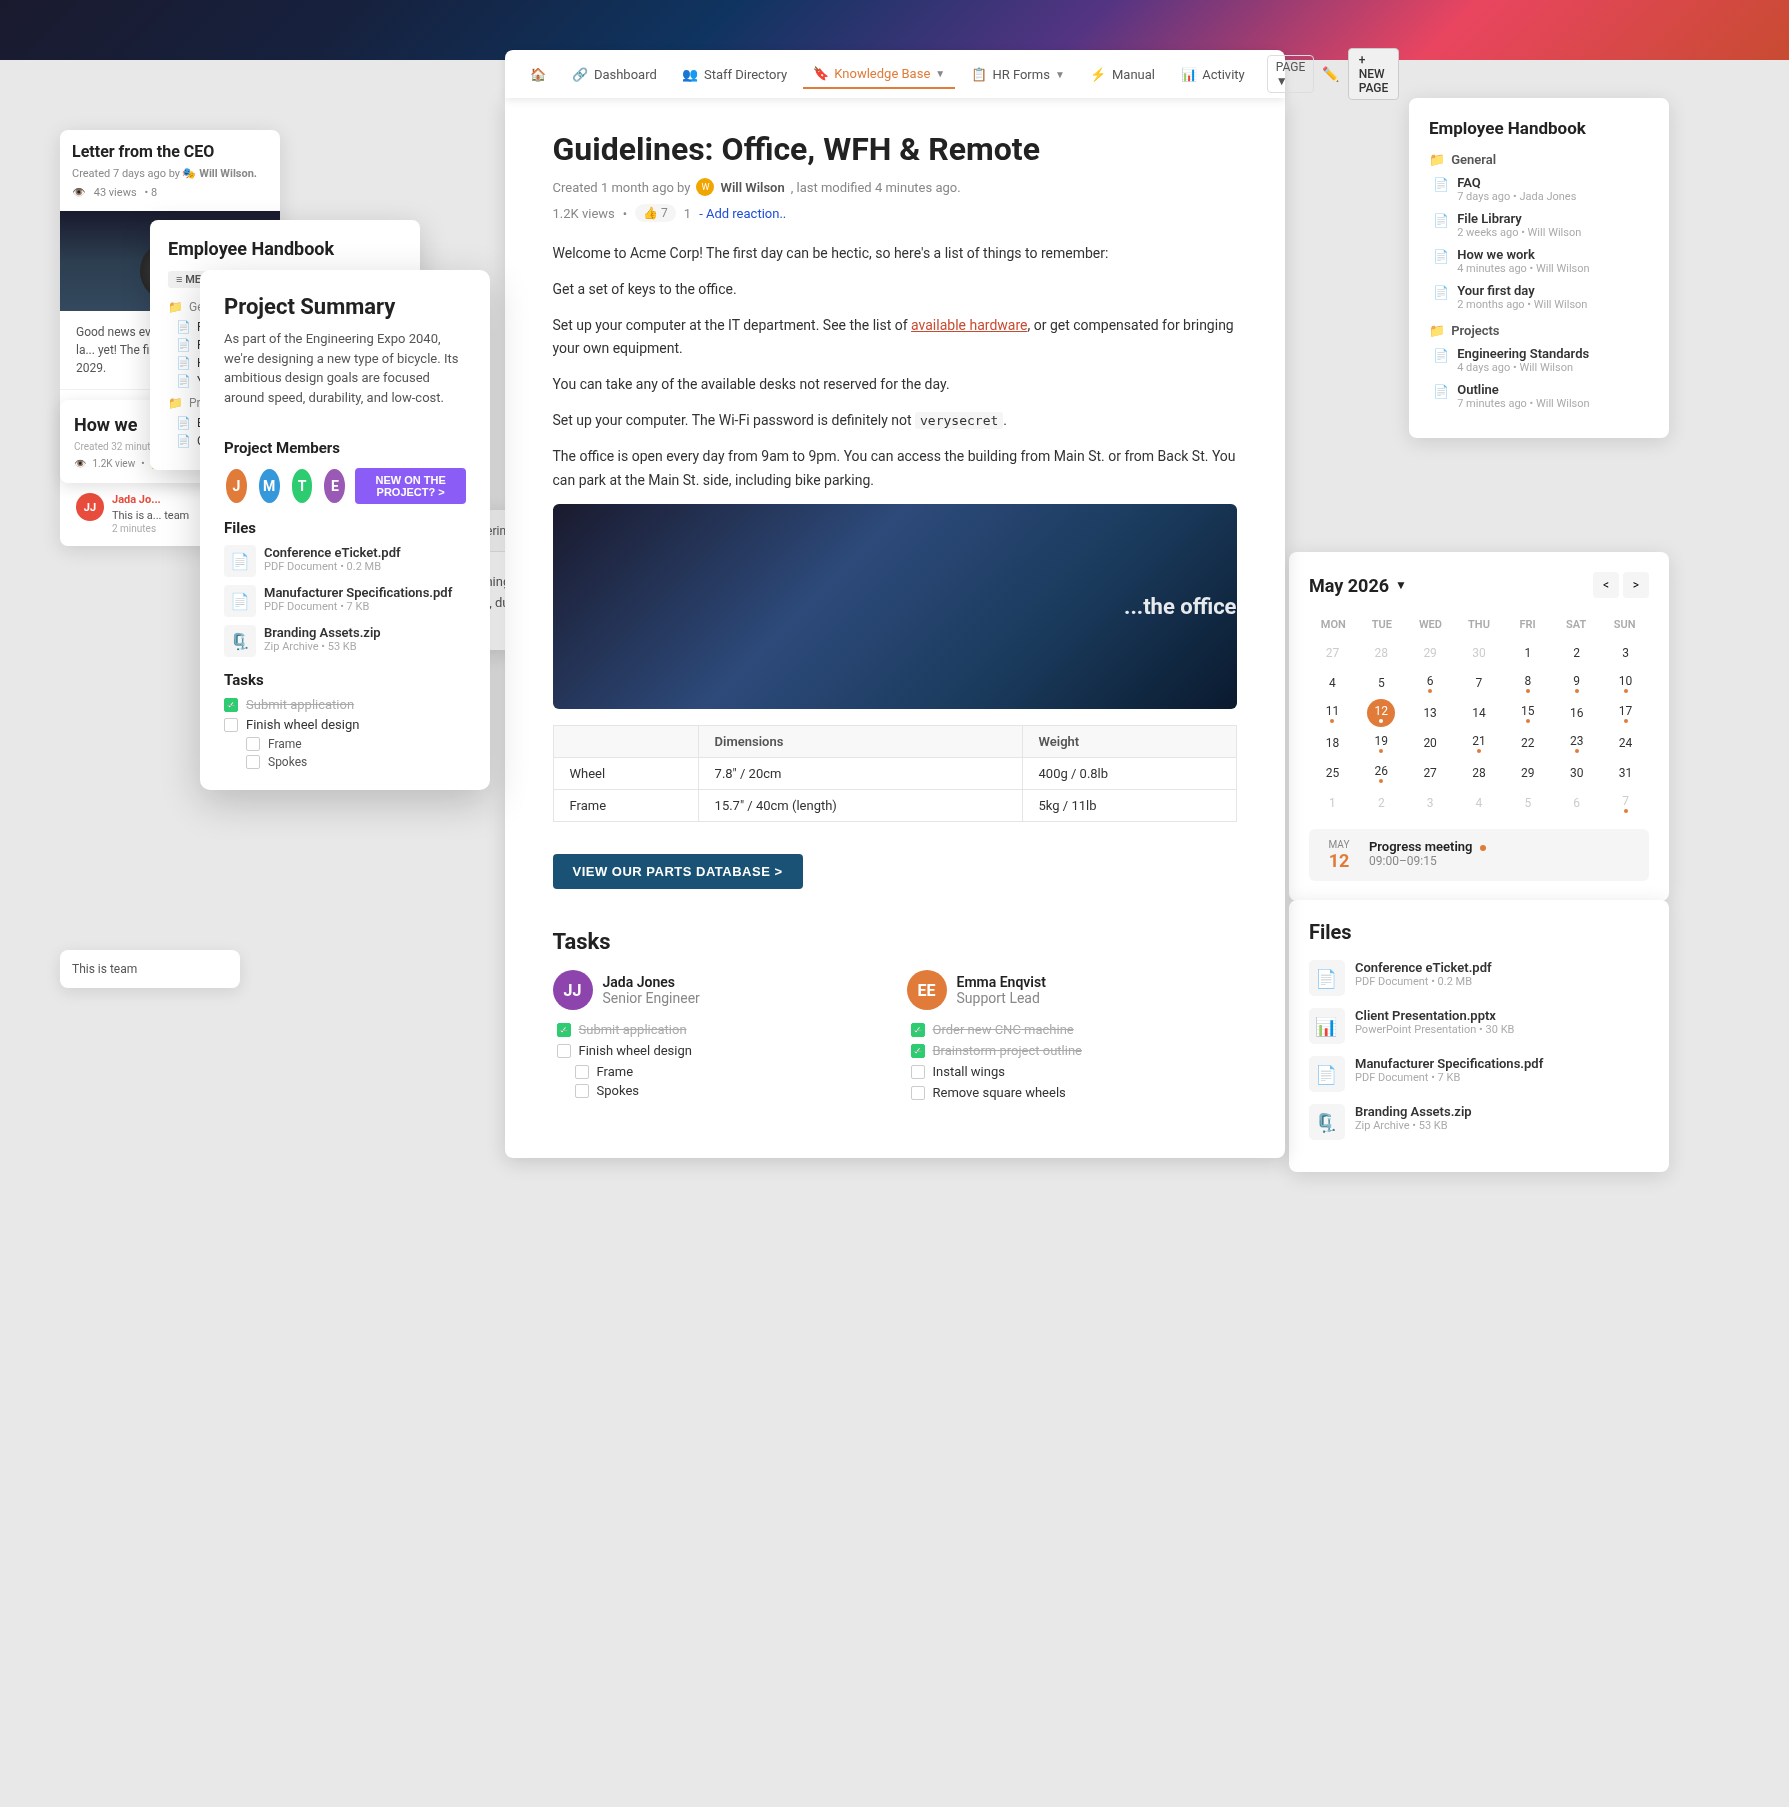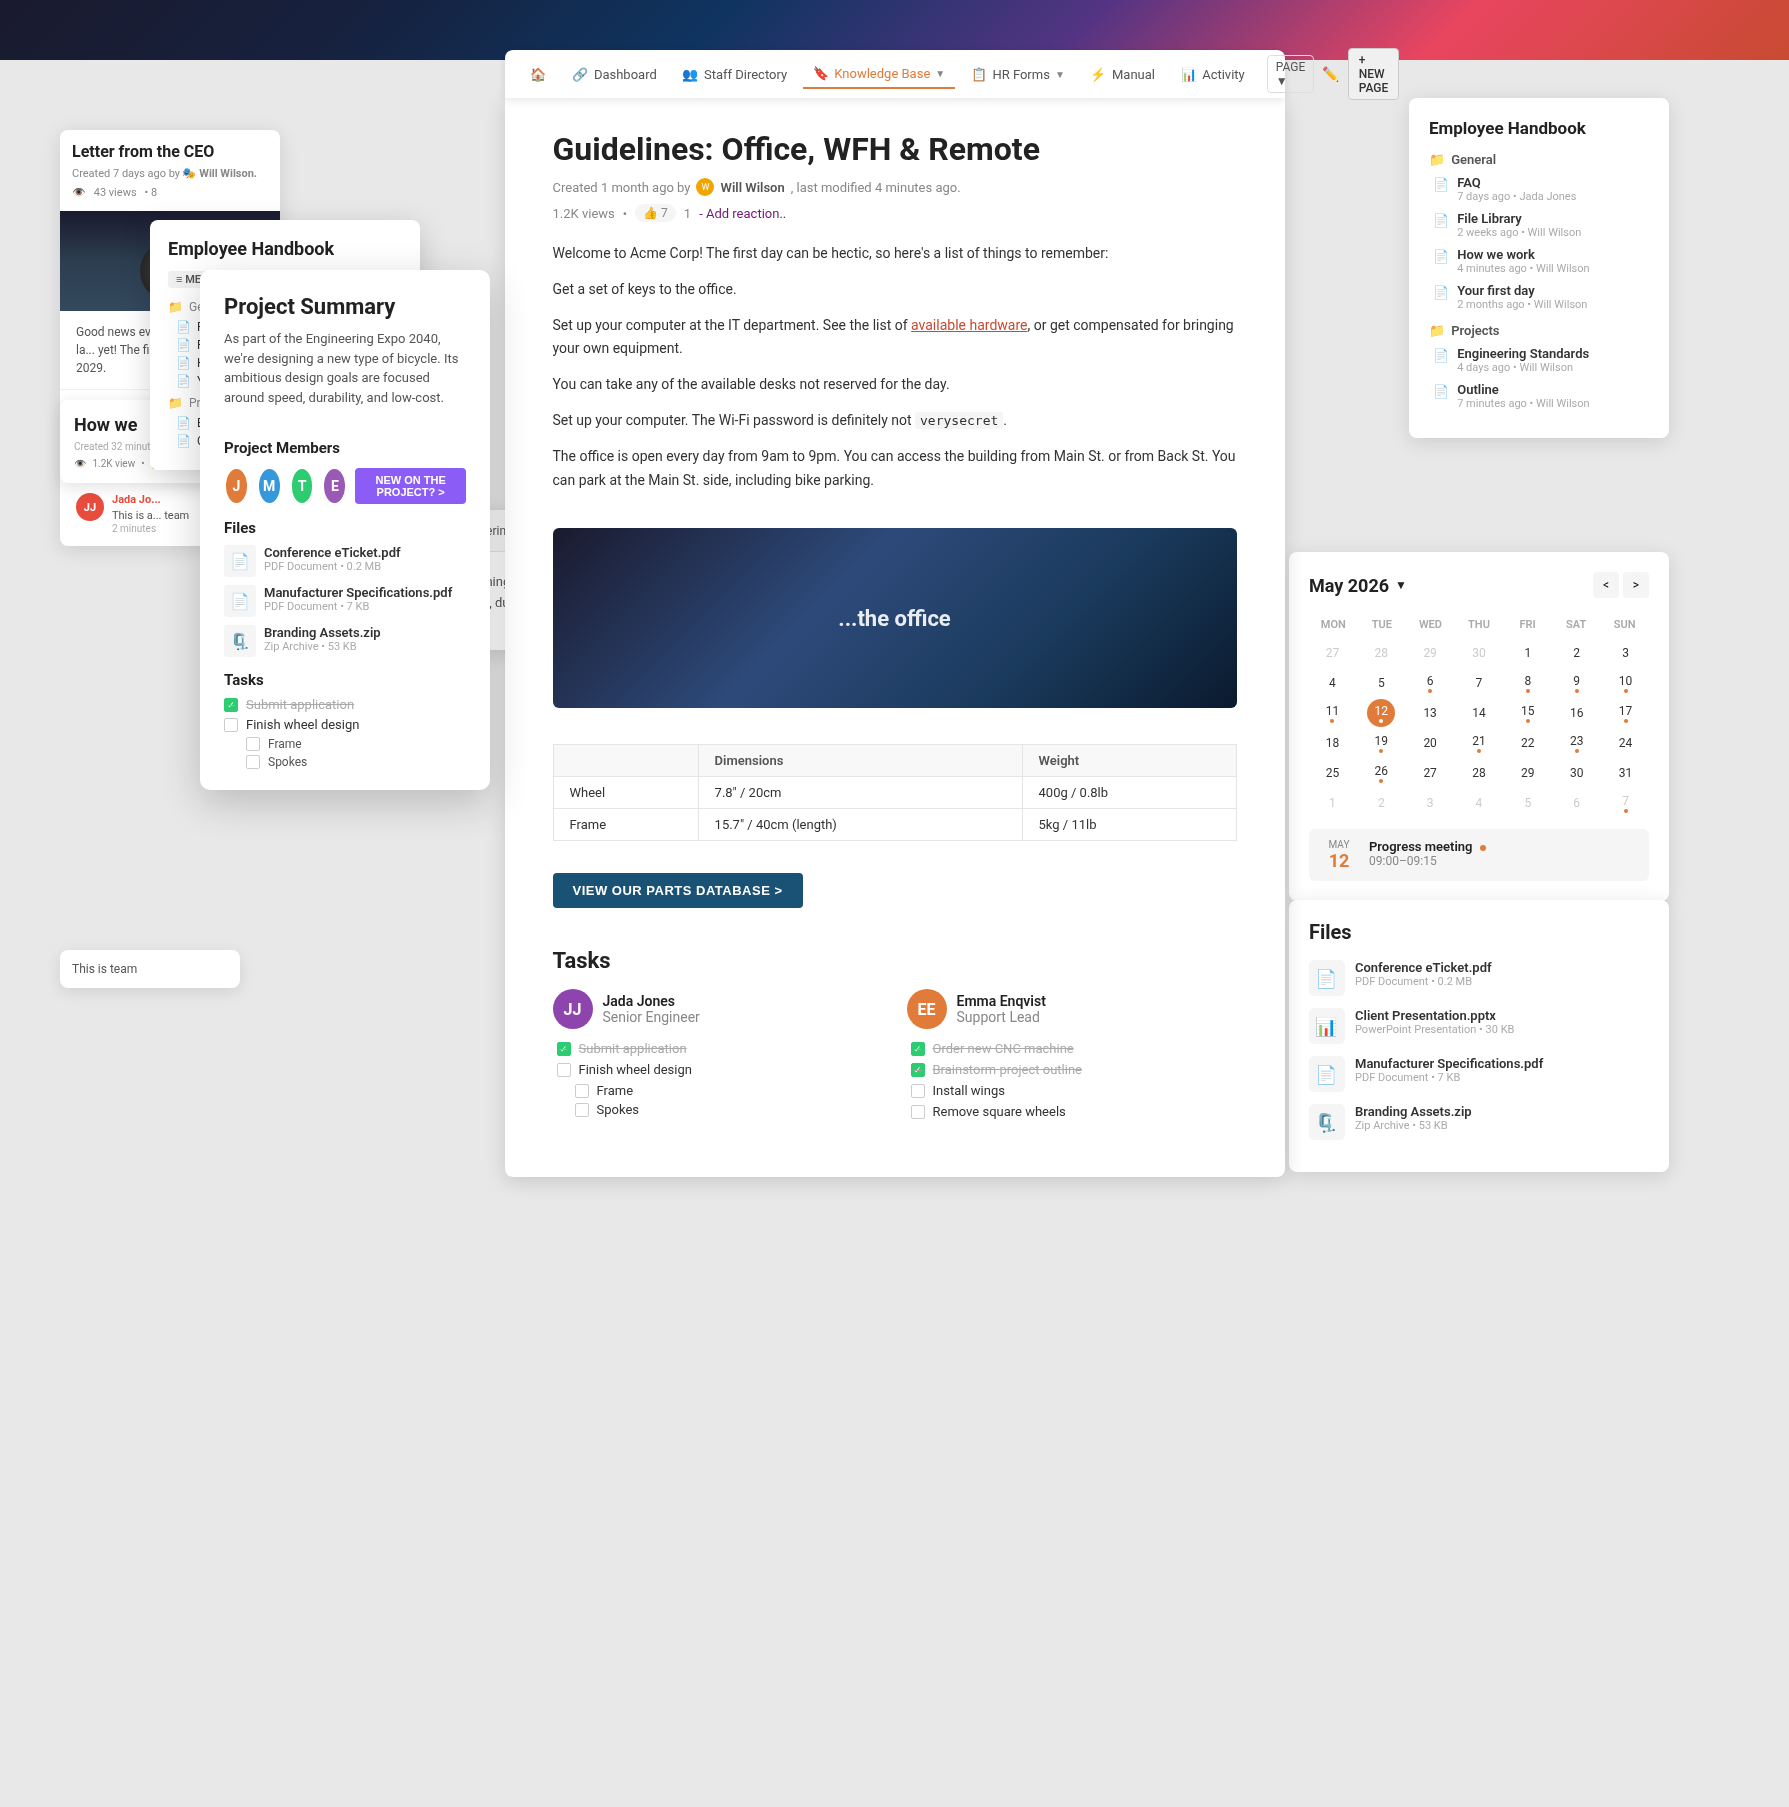--- a/index.html
+++ b/index.html
@@ -129,21 +129,21 @@
       margin-bottom: 20px;
     }
     .reaction-btn {
       background: #f5f5f5;
       border-radius: 12px;
       padding: 2px 8px;
       cursor: pointer;
       font-size: 12px;
     }
     .add-reaction {
-      color: #701a75;
+      color: #1d4ed8;
       cursor: pointer;
       font-size: 13px;
     }
 
     .main-body p {
       font-size: 14px;
       color: #333;
       line-height: 1.7;
       margin-bottom: 12px;
     }
@@ -155,28 +155,28 @@
       background: #f5f5f5;
       padding: 1px 5px;
       border-radius: 3px;
       font-family: monospace;
       font-size: 13px;
     }
 
     
     .hero-image {
       width: 100%;
-      height: 180px;
+      height: 205px;
       background: linear-gradient(135deg, #1a1a2e 0%, #2d4a7a 40%, #1a3a5c 70%, #0a1a2e 100%);
       border-radius: 6px;
-      margin: 36px 0;
+      margin: 12px 0;
       position: relative;
       display: flex;
       align-items: center;
-      justify-content: center;
+      justify-content: flex-end;
     }
     .hero-image .overlay-text {
       color: rgba(255,255,255,0.9);
       font-size: 22px;
       font-weight: 700;
     }
 
     
     .parts-table {
       width: 100%;

